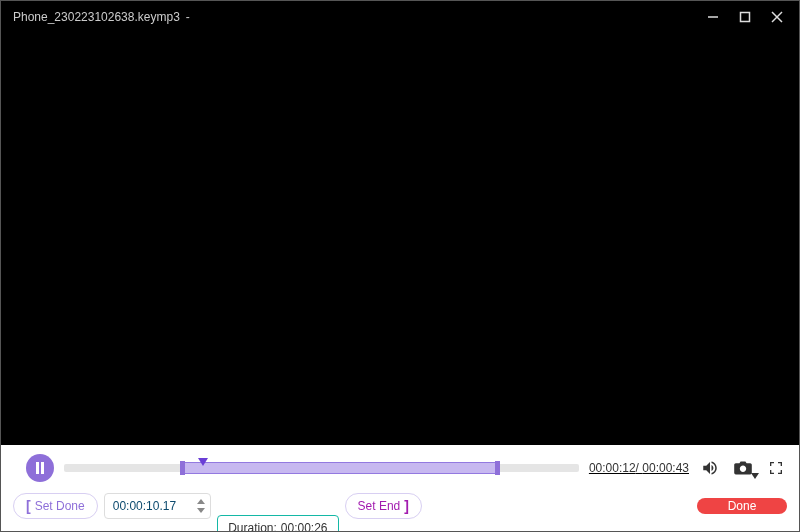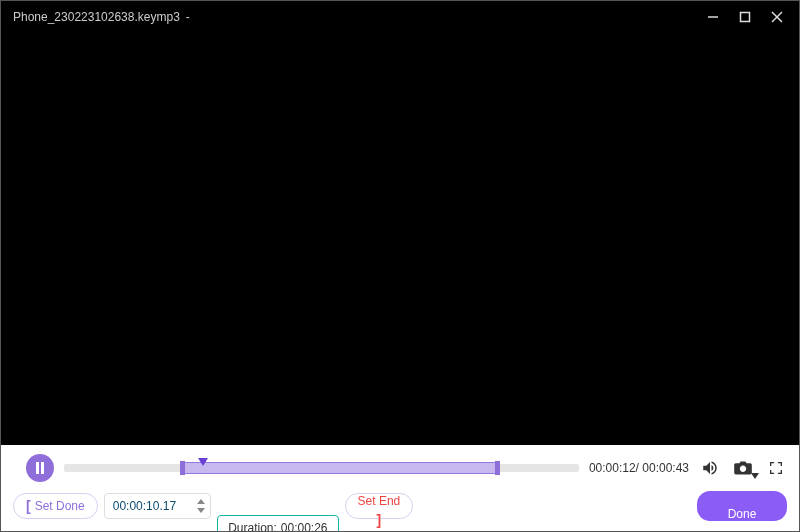--- a/index.html
+++ b/index.html
@@ -8,51 +8,51 @@
 .titlebar { height: 32px; background: #000; display: flex; align-items: center; justify-content: space-between; padding: 0 8px 0 12px; color: #ccc; font-size: 12px; }
 .titlebar-text { display: flex; gap: 6px; align-items: center; justify-content: center; }
 .window-controls { display: flex; gap: 4px; }
 .window-btn { width: 28px; height: 24px; display: flex; align-items: center; justify-content: center; color: #ddd; cursor: pointer; }
 .window-btn svg { stroke: #ddd; stroke-width: 1.5; fill: none; }
 
 .video-area { height: 412px; background: #000; }
 
 .controls-area { height: 86px; background: #fff; display: flex; flex-direction: column; }
 
-.playback-row { height: 42px; display: flex; align-items: center; padding: 4px 12px 0 25px; gap: 10px; }
+.playback-row { height: 42px; display: flex; align-items: center; padding: 4px 12px 0 25px; gap: 10px; text-decoration: underline; }
 .play-btn { width: 28px; height: 28px; border-radius: 50%; background: #8e6fd9; display: flex; align-items: center; justify-content: center; cursor: pointer; flex-shrink: 0; }
 .play-btn svg { fill: #fff; }
 
 .timeline { flex: 1; height: 20px; position: relative; }
 .timeline-track { position: absolute; top: 6px; left: 0; right: 0; height: 8px; background: #e5e5e5; border-radius: 2px; }
 .timeline-selection { position: absolute; top: 4px; height: 12px; background: #c7b8f0; border: 1px solid #9379e0; }
 .timeline-handle { position: absolute; top: -4px; width: 10px; height: 10px; }
 .timeline-handle svg { fill: #6a3ed6; }
 .sel-edge { position: absolute; top: 3px; width: 5px; height: 14px; background: #8e6fd9; }
 
 .time-display { font-size: 12px; color: #333; white-space: nowrap; }
 
 .right-icons { display: flex; gap: 8px; align-items: center; }
 .icon-btn { width: 22px; height: 22px; display: flex; align-items: center; justify-content: center; cursor: pointer; }
 .icon-btn svg { fill: #333; }
 
 .bottom-row { height: 44px; display: flex; align-items: center; padding: 0 12px 6px 12px; gap: 6px; }
 .pill { height: 26px; border: 1px solid #d8cff2; border-radius: 13px; display: flex; align-items: center; padding: 0 12px; font-size: 12px; color: #8e6fd9; background: #fff; cursor: pointer; gap: 4px; }
-.pill.disabled { color: #ef4444; flex-direction: column; }
+.pill.disabled { color: #a21caf; }
 .time-box { height: 26px; border: 1px solid #ddd; border-radius: 4px; display: flex; align-items: center; padding: 0 4px 0 8px; font-size: 12px; color: #0c4a6e; background: #fff; gap: 20px; }
 .duration-box { height: 26px; border: 1px solid #14b8a6; border-radius: 4px; display: flex; align-items: center; padding: 0 10px; font-size: 12px; color: #333; background: #fff; gap: 4px; margin-top: 44px; }
 .spinner { display: flex; flex-direction: column; gap: 1px; }
 .spinner-btn { width: 10px; height: 8px; display: flex; align-items: center; justify-content: center; cursor: pointer; }
 .spinner-btn svg { fill: #888; }
 .scissors { display: inline-flex; }
 .scissors svg { fill: #8e6fd9; }
 .adv-btn { gap: 6px; }
 .spacer { flex: 1; }
 .back-btn { width: 90px; justify-content: center; background: #f6f1ff; }
-.done-btn { width: 90px; height: 30px; border: none; border-radius: 13px; background: #8b5cf6; color: #fff; font-size: 12px; display: flex; align-items: flex-end; justify-content: center; cursor: pointer; }
+.done-btn { width: 90px; height: 16px; border: none; border-radius: 13px; background: #ef4444; color: #fff; font-size: 12px; display: flex; align-items: center; justify-content: center; cursor: pointer; }
 .bracket { font-weight: bold; font-size: 14px; }
 </style>
 </head>
 <body>
 
 <div class="titlebar">
   <div class="titlebar-text">
     <span>Phone_230223102638.keymp3</span>
     <span>-</span>
   </div>

